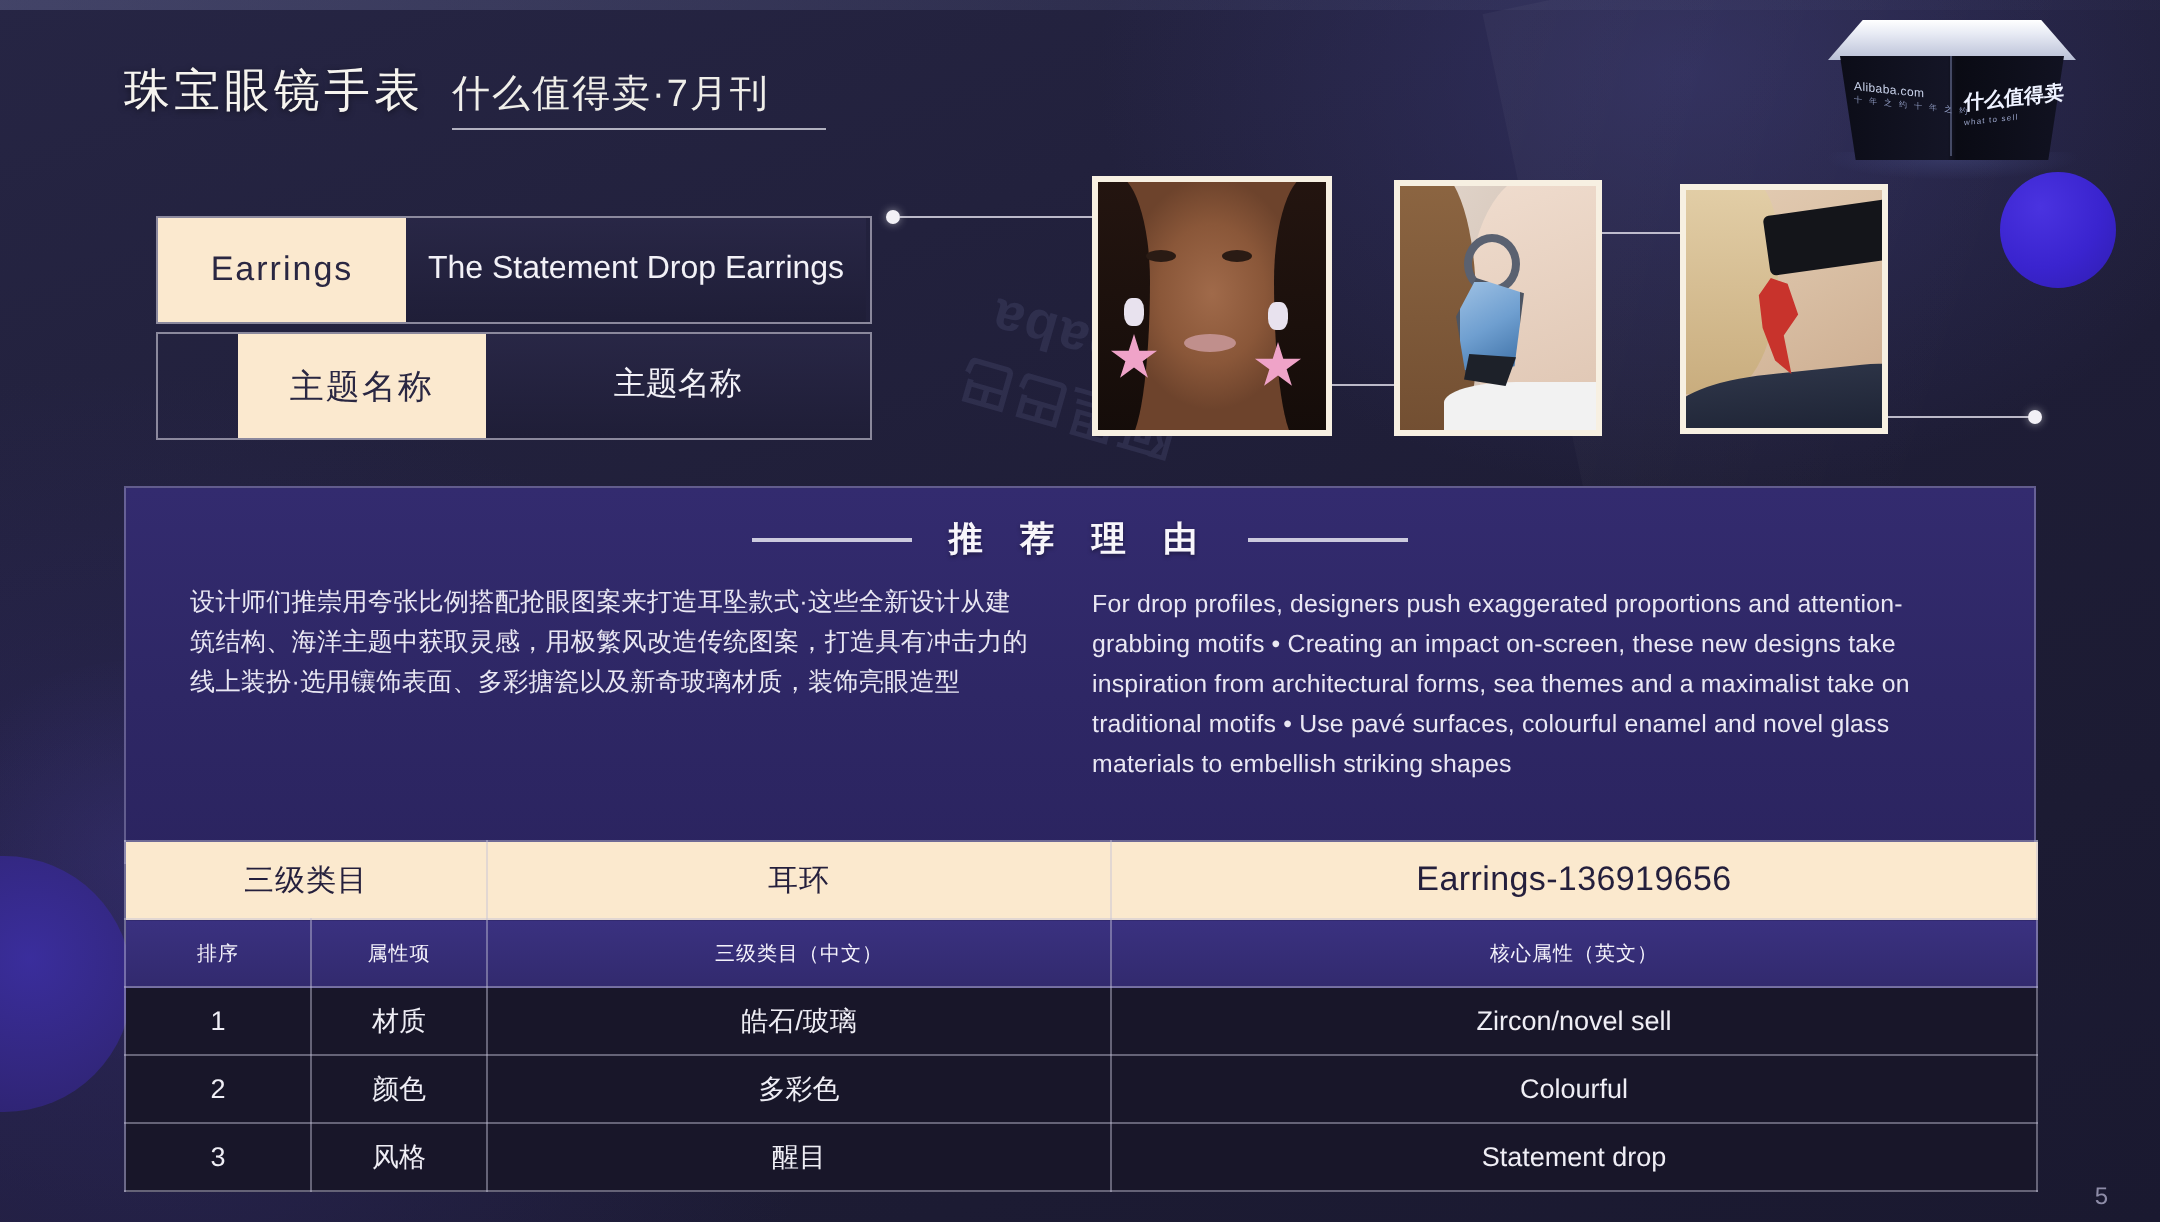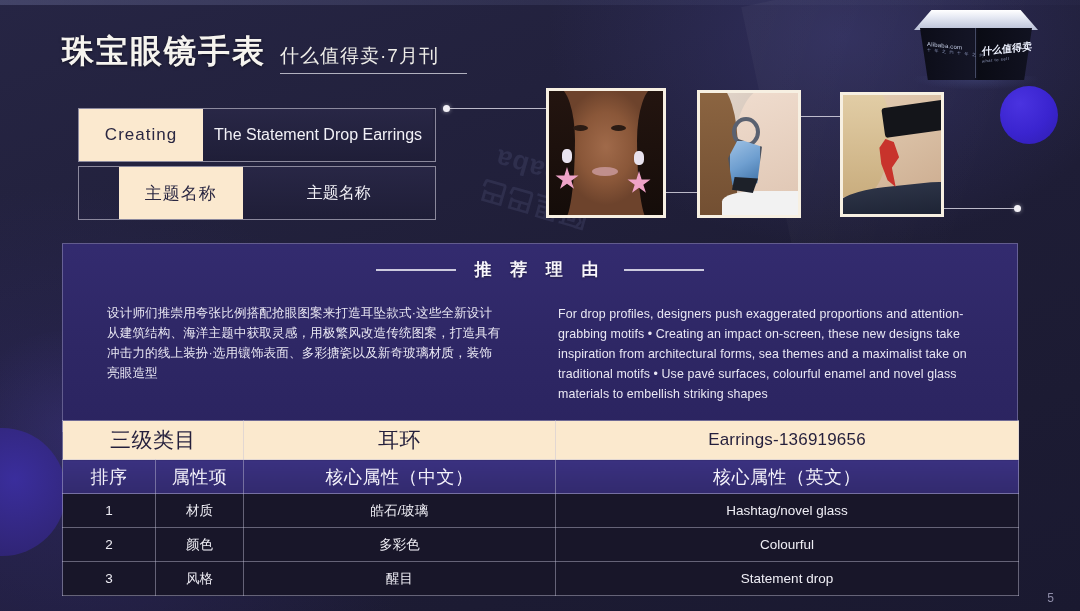--- a/index.html
+++ b/index.html
@@ -114,22 +114,22 @@
     background: radial-gradient(ellipse at 50% 20%, rgba(80,90,150,.35), rgba(0,0,0,0) 70%);
   }
 
   
   .title-row {
     position: absolute;
     left: 62px; top: 30px;
     display: flex; align-items: baseline;
   }
   .title-main {
-    font-size: 32px;
-    font-weight: bold;
+    font-size: 23px;
+    font-weight: normal;
     letter-spacing: 2px;
     color: #f6f4ef;
     text-shadow: 0 1px 3px rgba(0,0,0,.5);
   }
   .title-sub {
     margin-left: 14px;
     font-size: 19px;
     color: #efeee9;
     letter-spacing: 1px;
     padding-bottom: 4px;
@@ -250,21 +250,21 @@
     color: #f8f6fb; text-shadow: 0 1px 2px rgba(0,0,0,.4);
   }
   .reason-cols {
     position: absolute; left: 0; top: 48px; right: 0; bottom: 8px;
     display: flex;
   }
   .reason-col { box-sizing: border-box; }
   .reason-col.cn { width: 470px; padding: 0 18px 0 32px; }
   .reason-col.en { width: 486px; padding: 0 26px 0 14px; }
   .reason-col p {
-    margin: 12px;
+    margin: 0;
     color: #e9e7f3;
     font-size: 12.6px;
     line-height: 1.58;
     letter-spacing: .1px;
   }
   .reason-col.en p { font-size: 12.4px; line-height: 1.62; }
 
   
   #attr-table {
     position: absolute;
@@ -276,29 +276,29 @@
   #attr-table td, #attr-table th {
     border: 1px solid rgba(196,194,214,.45);
     text-align: center;
     padding: 0;
     font-weight: normal;
   }
   .row-top td {
     background: #fbe9ce;
     color: #241f3c;
     height: 38px;
-    font-size: 21px;
+    font-size: 15px;
     letter-spacing: .5px;
   }
   .row-top td.t-en { font-size: 17px; letter-spacing: .2px; }
   .row-head td {
     background: linear-gradient(180deg, #3a3180 0%, #322a6e 100%);
     color: #f4f2fb;
     height: 33px;
-    font-size: 18px;
+    font-size: 10px;
     letter-spacing: .5px;
   }
   .row-body td {
     background: #181629;
     color: #efeef5;
     height: 33px;
     font-size: 13.5px;
   }
   .row-body td.en { font-size: 13.5px; }
 
@@ -336,21 +336,21 @@
       <span class="sub">what to sell</span>
     </div>
   </div>
 
   <div class="title-row">
     <div class="title-main">珠宝眼镜手表</div>
     <div class="title-sub">什么值得卖·7月刊</div>
   </div>
 
   <div class="kv" id="kv-hashtag">
-    <div class="k">Creating</div>
+    <div class="k">Earrings</div>
     <div class="v">The Statement Drop Earrings</div>
   </div>
   <div class="kv" id="kv-theme">
     <div class="k">主题名称</div>
     <div class="v">主题名称</div>
   </div>
 
   <div class="conn" style="left:450px; top:108px; width:96px;"></div>
   <div class="dot" style="left:443px; top:105px;"></div>
   <div class="conn" style="left:666px; top:192px; width:31px;"></div>
@@ -417,28 +417,28 @@
     </colgroup>
     <tbody>
       <tr class="row-top">
         <td colspan="2">三级类目</td>
         <td>耳环</td>
         <td class="t-en">Earrings-136919656</td>
       </tr>
       <tr class="row-head">
         <td>排序</td>
         <td>属性项</td>
-        <td>核心属性（中文）</td>
+        <td>三级类目（中文）</td>
         <td>核心属性（英文）</td>
       </tr>
       <tr class="row-body">
         <td>1</td>
         <td>材质</td>
         <td>皓石/玻璃</td>
-        <td class="en">Hashtag/novel glass</td>
+        <td class="en">Zircon/novel sell</td>
       </tr>
       <tr class="row-body">
         <td>2</td>
         <td>颜色</td>
         <td>多彩色</td>
         <td class="en">Colourful</td>
       </tr>
       <tr class="row-body">
         <td>3</td>
         <td>风格</td>

